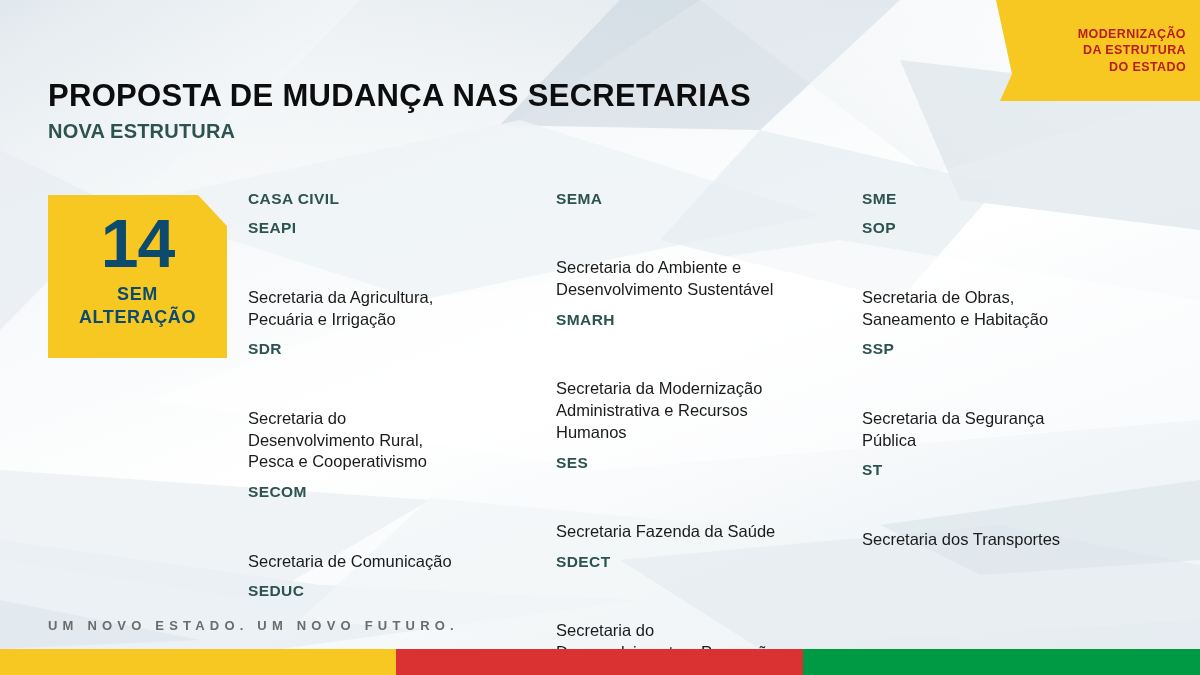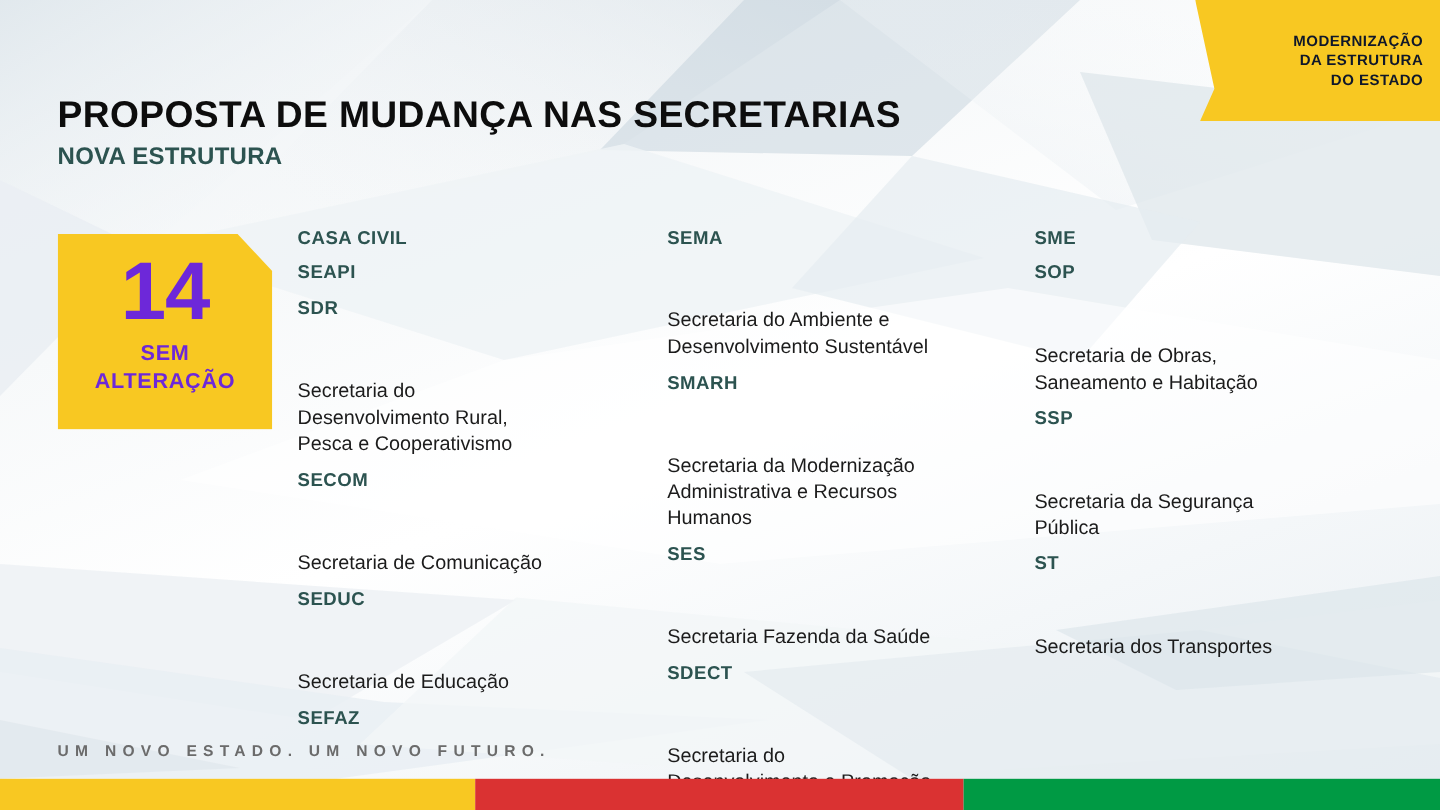--- a/index.html
+++ b/index.html
@@ -32,21 +32,21 @@
     clip-path: polygon(8px 0, 212px 0, 212px 101px, 12px 101px, 24px 74px, 8px 0);
     display:flex; align-items:center; justify-content:flex-end;
     padding-right:14px;
   }
   .corner-tag-text {
     text-align:right;
     font-size:12.5px;
     font-weight:bold;
     line-height:1.33;
     letter-spacing:0.4px;
-    color:#0f172a;
+    color:#b91c1c;
   }
 
   
   .title {
     position:absolute;
     left:48px; top:78px;
     font-size:31px;
     font-weight:bold;
     letter-spacing:0.3px;
     color:#0d0d0d;
@@ -210,33 +210,35 @@
     <div class="corner-tag-text">
       <div>MODERNIZAÇÃO</div>
       <div>DA ESTRUTURA</div>
       <div>DO ESTADO</div>
     </div>
   </div>
 
   <div class="title" style="color: rgb(13, 13, 13);">PROPOSTA DE MUDANÇA NAS SECRETARIAS</div>
   <div class="subtitle" style="color: rgb(44, 83, 80);">NOVA ESTRUTURA</div>
 
-  <div class="count-badge" style="background: rgb(248, 200, 34); color: #6d28d9;">
+  <div class="count-badge" style="background: rgb(248, 200, 34); color: #0c4a6e;">
     <div class="count-number">14</div>
     <div class="count-line1">SEM</div>
     <div class="count-line2">ALTERAÇÃO</div>
   </div>
 
   <div class="columns">
     <div class="col col-0">
         <div class="entry">
           <div class="acronym">CASA CIVIL</div>
         </div>
         <div class="entry">
           <div class="acronym">SEAPI</div>
+          <div class="fullname">Secretaria da Agricultura,
+Pecuária e Irrigação</div>
         </div>
         <div class="entry">
           <div class="acronym">SDR</div>
           <div class="fullname">Secretaria do
 Desenvolvimento Rural,
 Pesca e Cooperativismo</div>
         </div>
         <div class="entry">
           <div class="acronym">SECOM</div>
           <div class="fullname">Secretaria de Comunicação</div>

